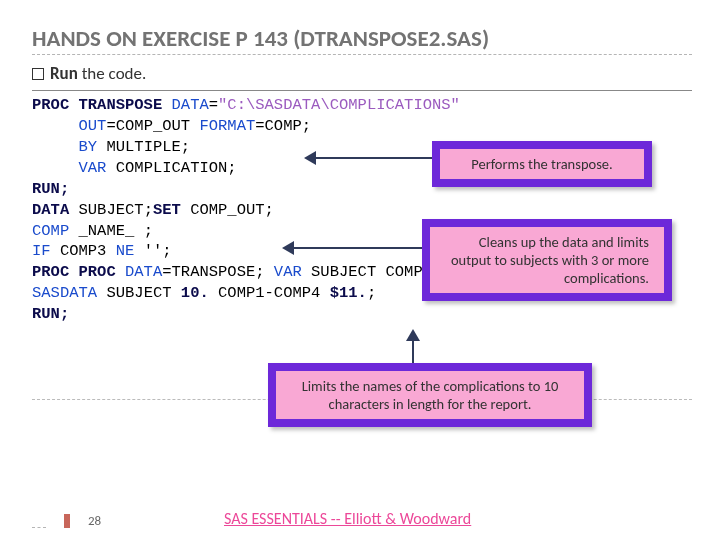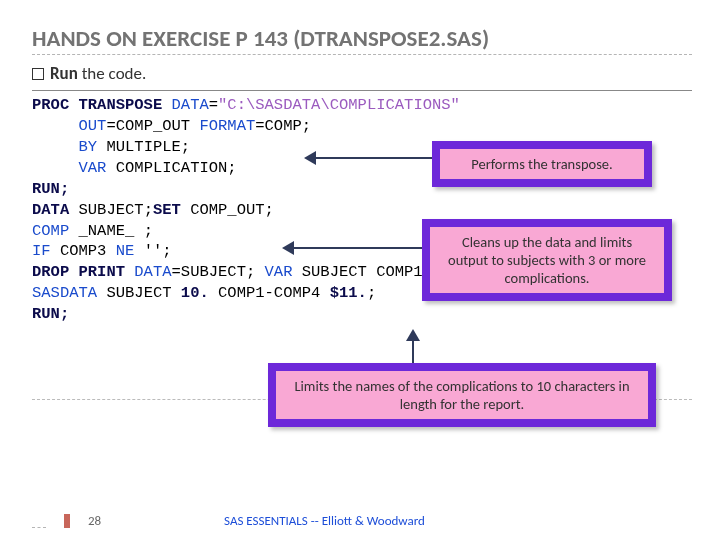--- a/index.html
+++ b/index.html
@@ -63,22 +63,22 @@
     background: #f9a8d4;
     border: 8px solid #6d28d9;
     box-shadow: 3px 3px 4px rgba(0,0,0,0.25);
     font-size: 14.5px;
     color: #333;
     text-align: center;
     padding: 6px 15px;
     z-index: 10;
   }
   .callout1 { top: 50px; left: 400px; width: 220px; }
-  .callout2 { top: 128px; left: 390px; width: 250px; }
-  .callout3 { top: 272px; left: 236px; width: 388px; }
+  .callout2 { top: 128px; left: 390px; width: 250px; text-align: right; }
+  .callout3 { top: 272px; left: 236px; width: 324px; }
   .arrow {
     position: absolute;
     background: #2f3a5a;
     z-index: 5;
   }
   
   .arrow1-line { top: 66px; left: 280px; width: 120px; height: 2px; }
   .arrow1-head {
     position: absolute;
     top: 60px; left: 272px;
@@ -128,23 +128,24 @@
   .foot-accent {
     width: 6px; height: 14px;
     background: #c8665a;
   }
   .foot-num {
     font-size: 13px;
     color: #666;
     min-width: 28px;
   }
   .foot-text {
-    font-size: 13px;
-    color: #1d4ed8;
+    font-size: 16px;
+    color: #ec4899;
     margin-left: 90px;
+    text-decoration: underline;
   }
 </style>
 </head>
 <body>
 
 <div class="slide">
   <div class="title">HANDS ON EXERCISE P 143 (DTRANSPOSE2.SAS)</div>
   <hr class="divider">
   <div class="subtitle">
     <span class="box"></span><span class="run">Run</span><span> the code.</span>
@@ -152,21 +153,21 @@
 
   <div class="code-area">
     <div class="code"><span class="kw-dark">PROC TRANSPOSE</span><span class="kw-blue"> DATA</span><span>=</span><span class="str">"C:\SASDATA\COMPLICATIONS"</span>
 <span class="kw-blue">     OUT</span><span>=COMP_OUT </span><span class="kw-blue">FORMAT</span><span>=COMP;</span>
 <span class="kw-blue">     BY</span><span> MULTIPLE;</span>
 <span class="kw-blue">     VAR</span><span> COMPLICATION;</span>
 <span class="kw-dark">RUN;</span>
 <span class="kw-dark">DATA</span><span> SUBJECT;</span><span class="kw-dark">SET</span><span> COMP_OUT;</span>
 <span class="kw-blue">COMP</span><span> _NAME_ ;</span>
 <span class="kw-blue">IF</span><span> COMP3 </span><span class="kw-blue">NE</span><span> '';</span>
-<span class="kw-dark">DROP PRINT</span><span class="kw-blue"> DATA</span><span>=SUBJECT; </span><span class="kw-blue">VAR</span><span> SUBJECT COMP1-COMP4;</span>
+<span class="kw-dark">PROC PROC</span><span class="kw-blue"> DATA</span><span>=TRANSPOSE; </span><span class="kw-blue">VAR</span><span> SUBJECT COMP1-COMP4;</span>
 <span class="kw-blue">SASDATA</span><span> SUBJECT </span><span class="kw-dark">10.</span><span> COMP1-COMP4 </span><span class="kw-dark">$11.</span><span>;</span>
 <span class="kw-dark">RUN;</span></div>
 
     <div class="arrow arrow1-line"></div>
     <div class="arrow1-head"></div>
     <div class="callout callout1">Performs the transpose.</div>
 
     <div class="arrow arrow2-line"></div>
     <div class="arrow2-head"></div>
     <div class="callout callout2">Cleans up the data and limits output to subjects with 3 or more complications.</div>

